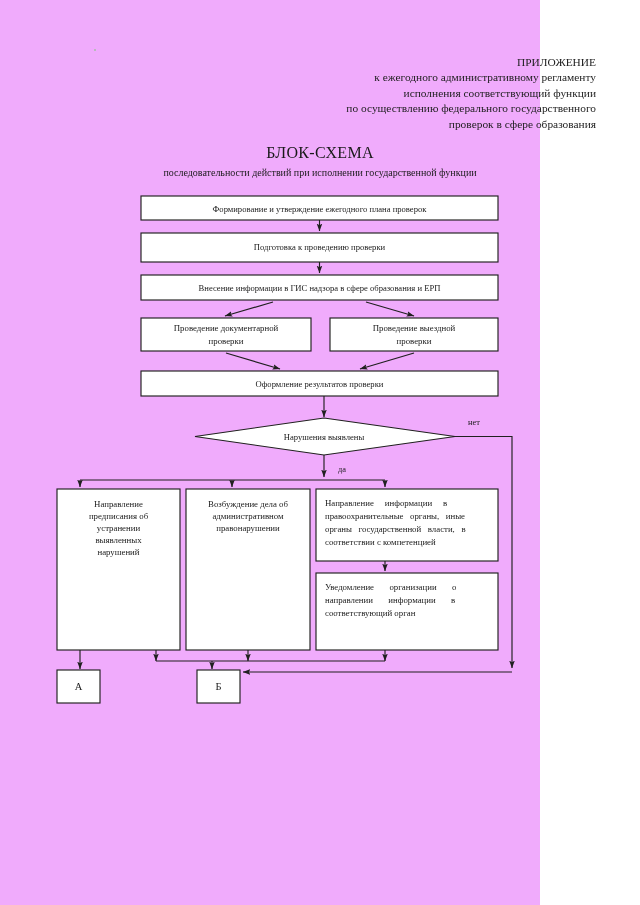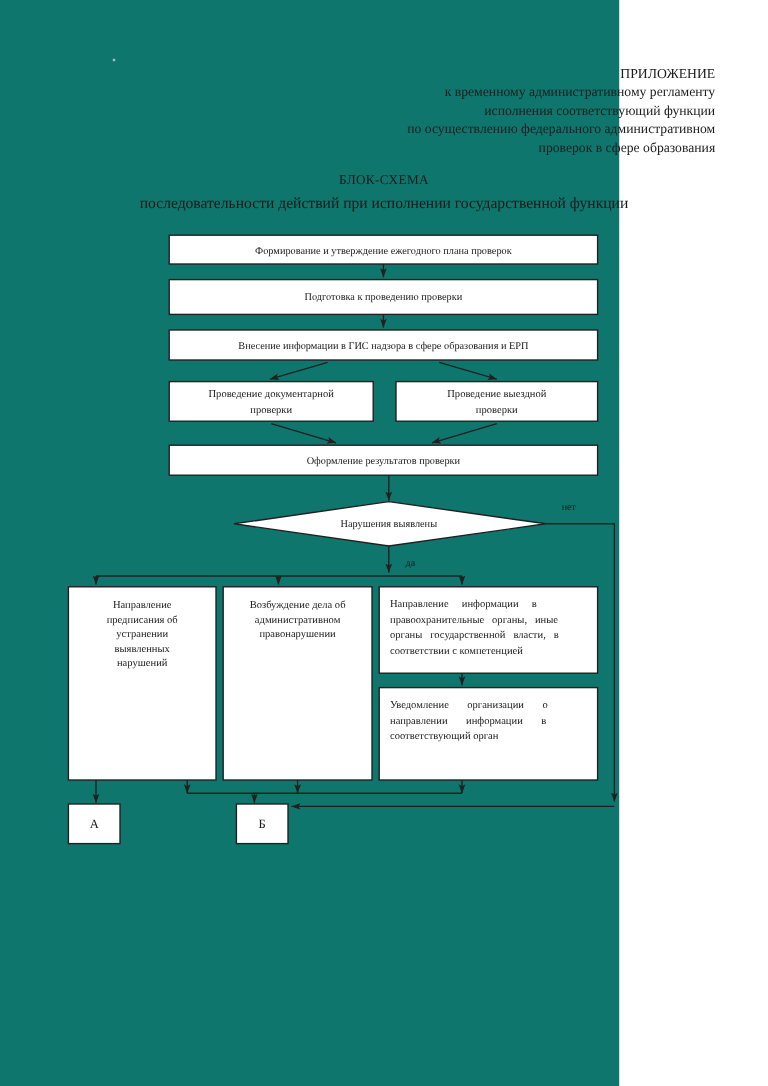--- a/index.html
+++ b/index.html
@@ -12,21 +12,22 @@
     height: 905px;
     position: relative;
     font-family: "Liberation Serif", "DejaVu Serif", serif;
     color: #1a1a1a;
     overflow: hidden;
   }
   .page {
     position: absolute;
     left: 0; top: 0;
     width: 516px; height: 905px;
-    background: #0f766e;
+    background: #f0abfc;
+    padding-left: 24px;
   }
   .speck {
     position: absolute;
     left: 94px; top: 49px;
     width: 2px; height: 2px;
     background: #b9b9bd;
   }
   .header-block {
     position: absolute;
     left: 300px;
@@ -39,26 +40,26 @@
   }
   .header-block .ln { display: block; white-space: nowrap; }
   .title-block {
     position: absolute;
     left: 0px;
     top: 144px;
     width: 640px;
     text-align: center;
   }
   .title-main {
-    font-size: 11px;
+    font-size: 16px;
     letter-spacing: 0.3px;
     display: block;
   }
   .title-sub {
-    font-size: 13px;
+    font-size: 10px;
     display: block;
     margin-top: 5px;
   }
   svg.flow {
     position: absolute;
     left: 0;
     top: 0;
     width: 640px;
     height: 905px;
   }
@@ -75,23 +76,23 @@
 </style>
 </head>
 <body>
 
 <div class="page">
 
   <div class="speck"></div>
 
   <div class="header-block">
     <span class="ln">ПРИЛОЖЕНИЕ</span>
-    <span class="ln">к временному административному регламенту</span>
+    <span class="ln">к ежегодного административному регламенту</span>
     <span class="ln">исполнения соответствующий функции</span>
-    <span class="ln">по осуществлению федерального административном</span>
+    <span class="ln">по осуществлению федерального государственного</span>
     <span class="ln">проверок в сфере образования</span>
   </div>
 
   <div class="title-block">
     <span class="title-main">БЛОК-СХЕМА</span>
     <span class="title-sub">последовательности действий при исполнении государственной функции</span>
   </div>
 
   <svg class="flow" viewBox="0 0 640 905">
     <defs>

